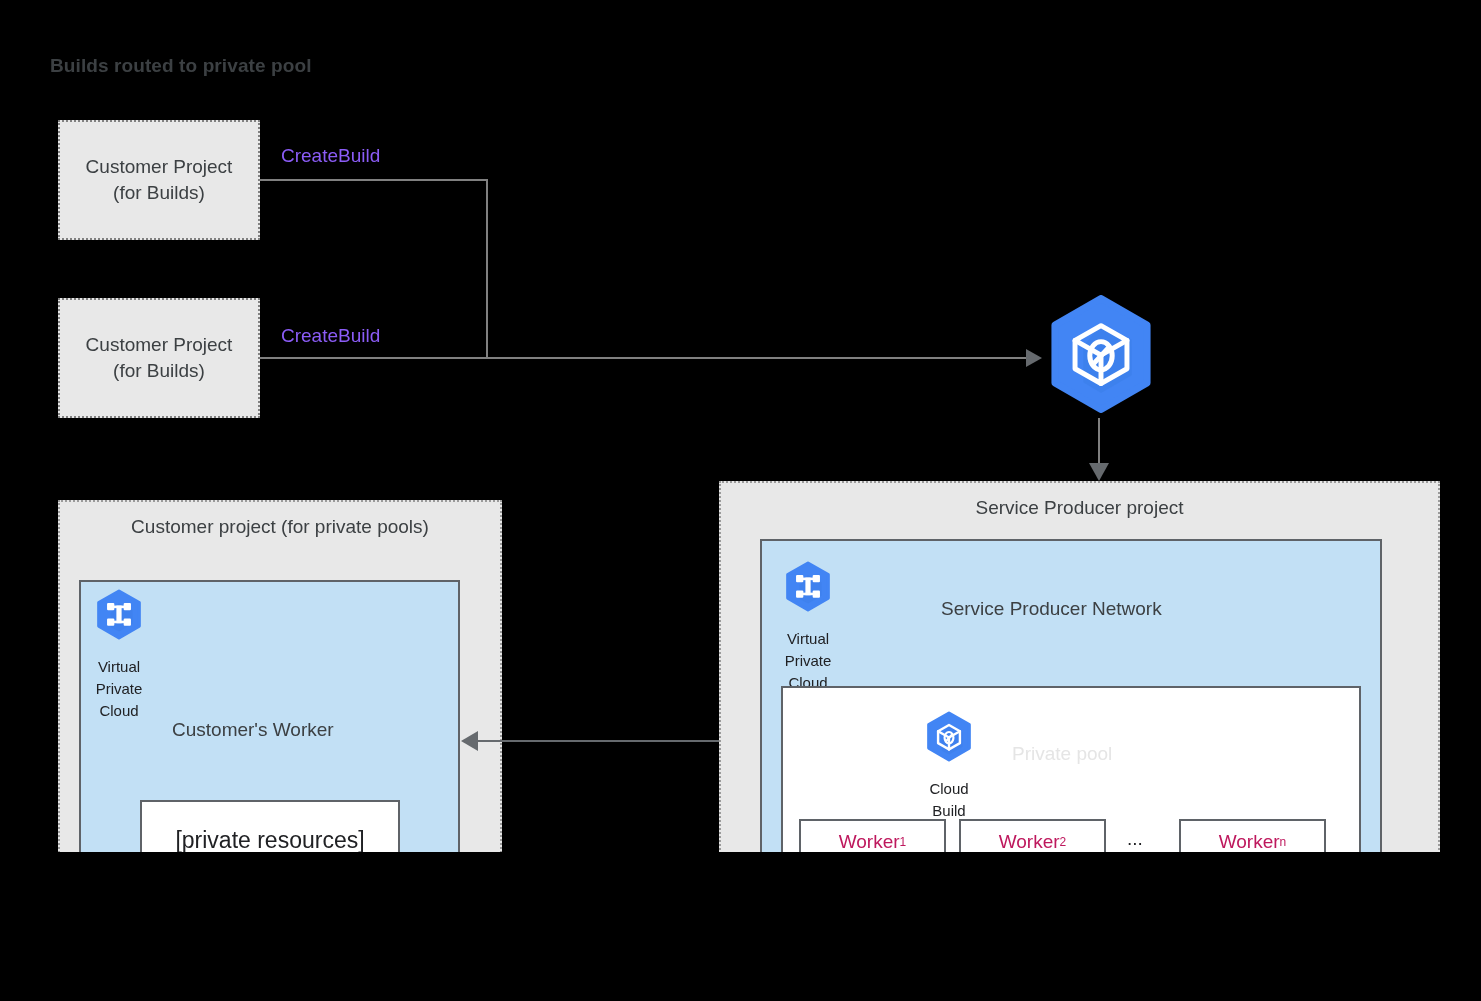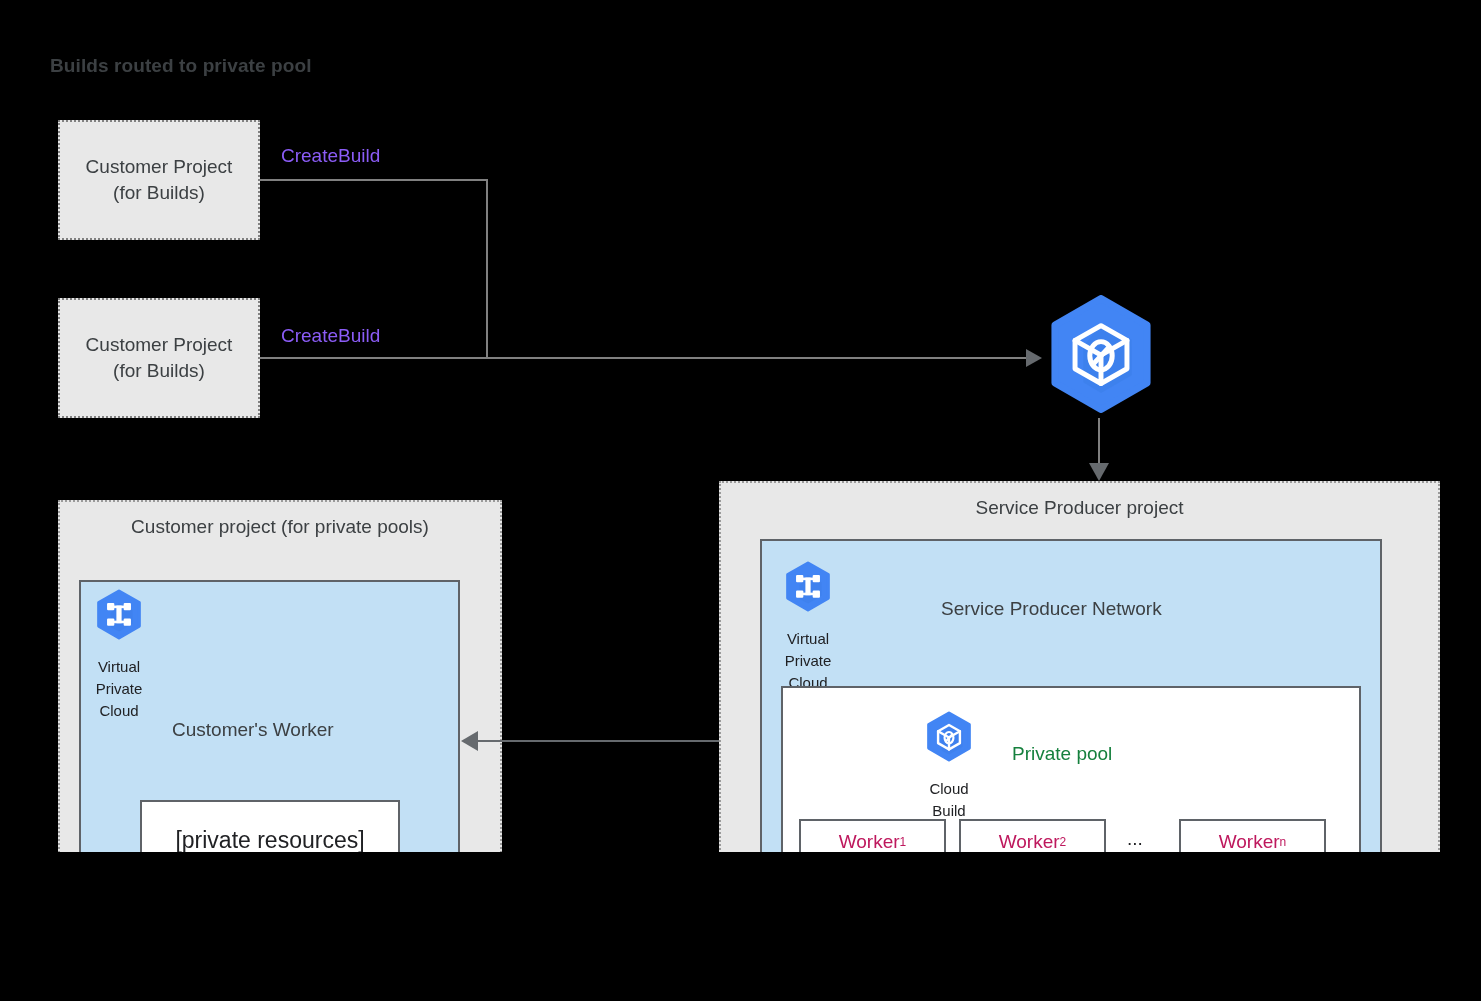--- a/index.html
+++ b/index.html
@@ -158,21 +158,21 @@
     width: 580px;
     height: 212px;
     background: #ffffff;
     border: 2px solid #5f6368;
   }
   #private-pool-label {
     position: absolute;
     left: 1012px;
     top: 743px;
     font-size: 19px;
-    color: #15803d;
+    color: #e5e5e5;
     white-space: nowrap;
   }
 
   
   .worker-box {
     position: absolute;
     height: 42px;
     background: #ffffff;
     border: 2px solid #5f6368;
     display: flex;

